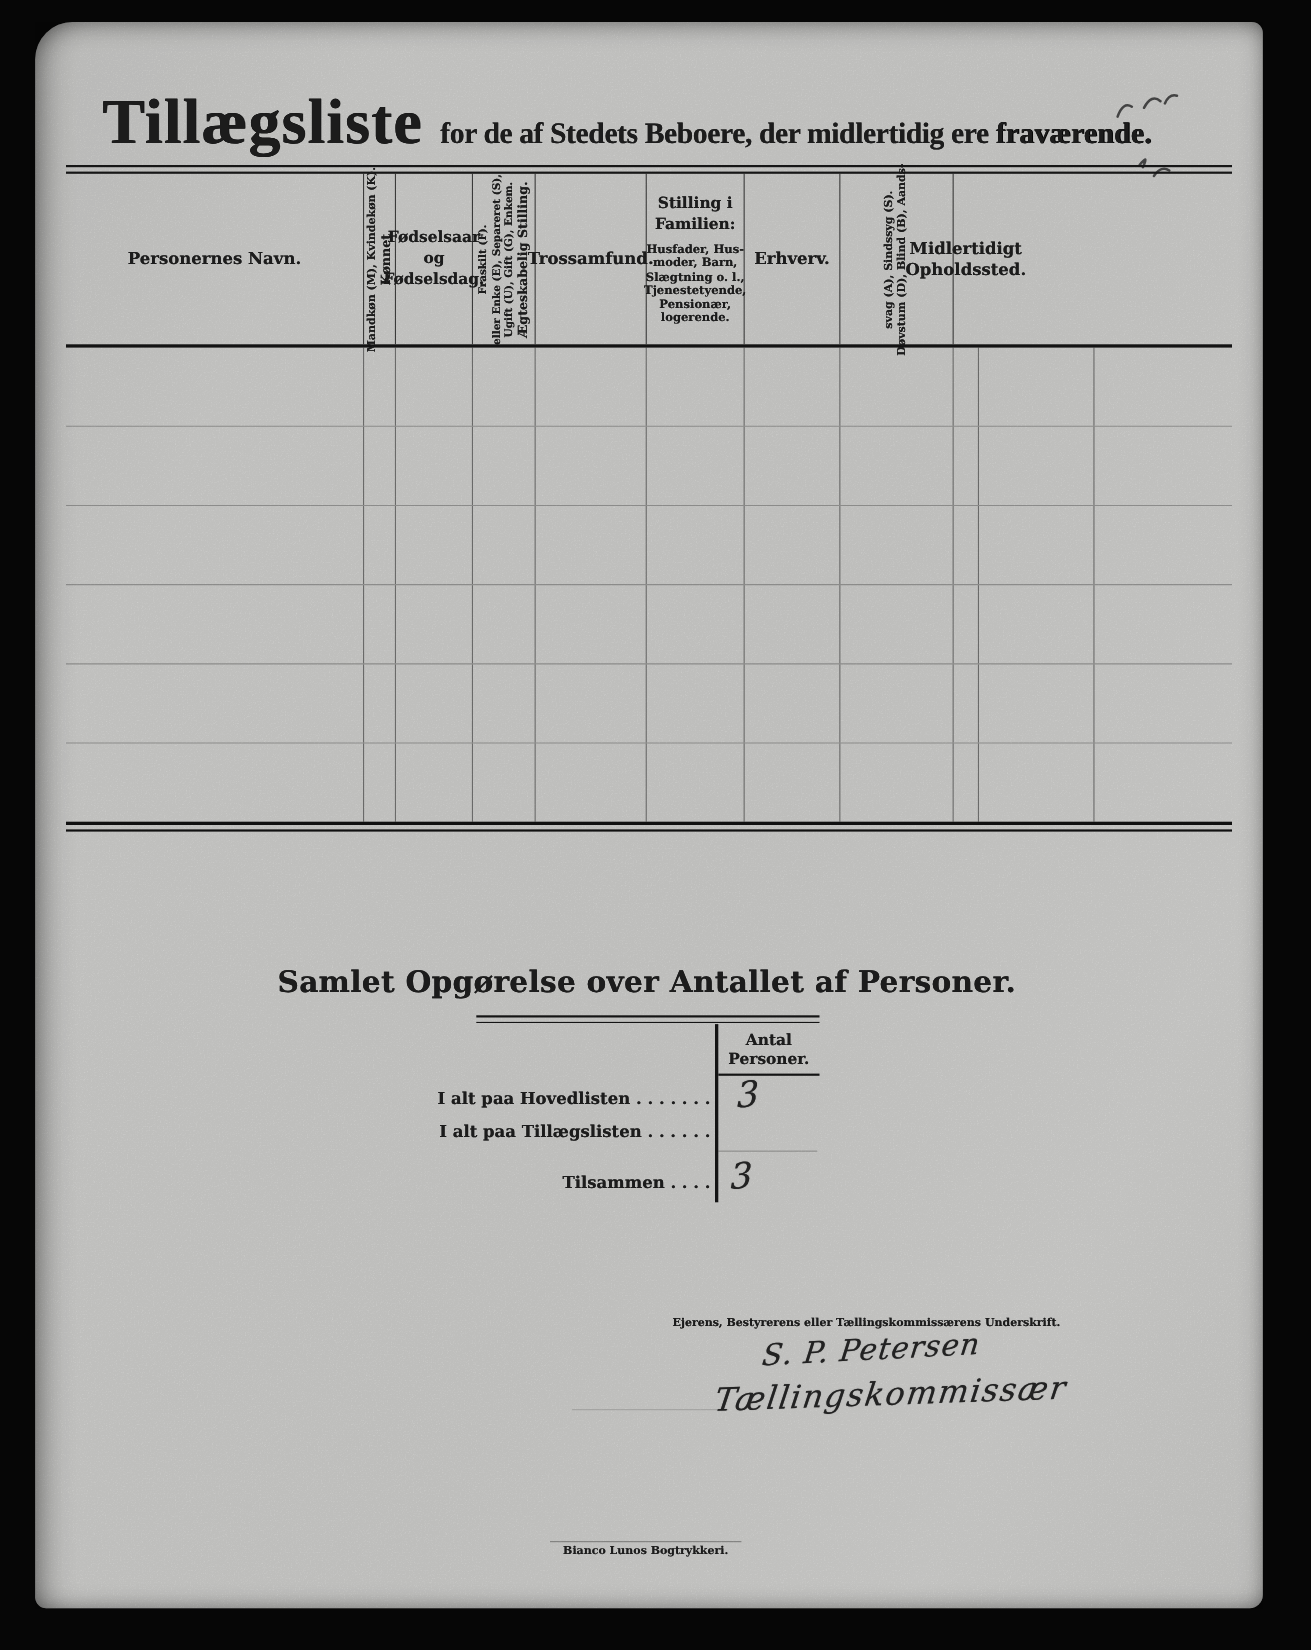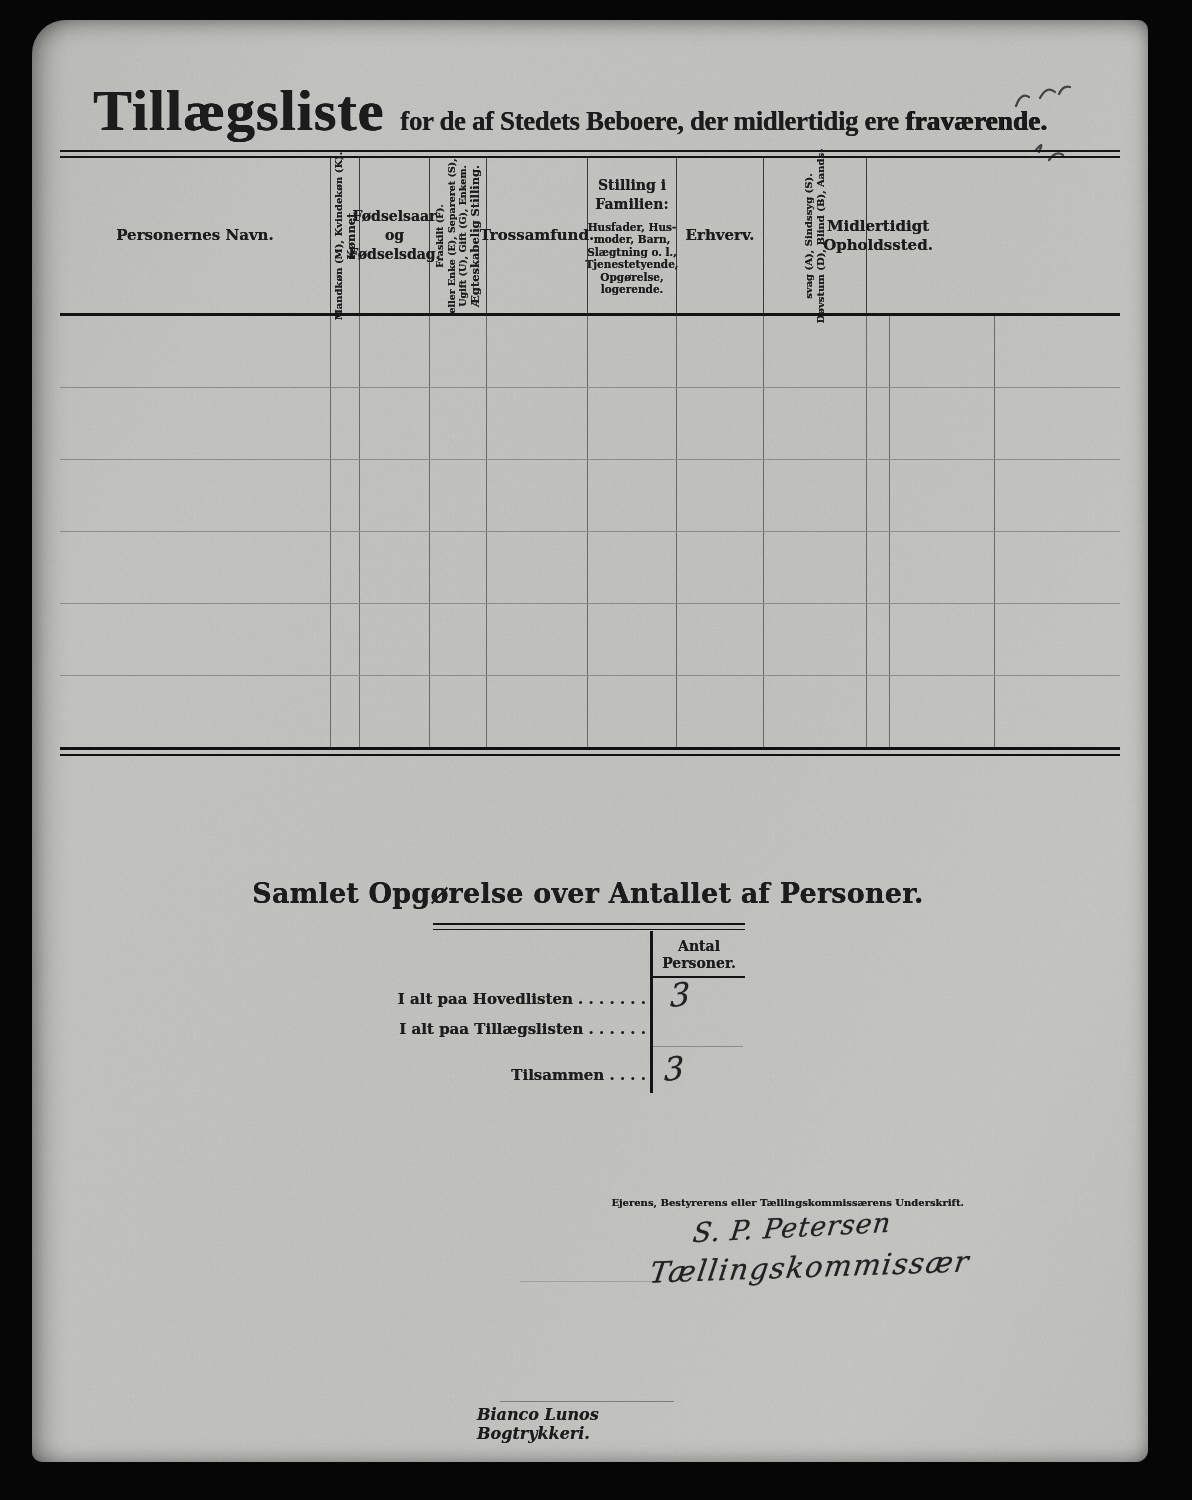--- a/index.html
+++ b/index.html
@@ -113,22 +113,22 @@
   }
   .sig-name{position:absolute;left:693px;top:1212px;font-size:27px;
     transform:rotate(-3deg) skewX(-10deg);letter-spacing:1px;}
   .sig-role{position:absolute;left:650px;top:1250px;font-size:29px;
     transform:rotate(-2deg) skewX(-10deg);letter-spacing:1.5px;}
   .sig-faint-line{position:absolute;left:520px;top:1281px;width:142px;height:1px;background:rgba(0,0,0,.16);}
 
   
   .printer-rule{position:absolute;left:500px;top:1401px;width:174px;height:1px;background:rgba(0,0,0,.35);}
   .printer{
-    position:absolute;left:477px;top:1405px;width:220px;
-    font-size:16px;font-weight:bold;text-shadow:0 0 .3px rgba(0,0,0,.6);font-style:italic;
+    position:absolute;left:477px;top:1405px;width:220px;text-align:center;
+    font-size:10px;font-weight:bold;text-shadow:0 0 .3px rgba(0,0,0,.6);
   }
 </style>
 </head>
 <body>
 
 <div class="paper"></div>
 
 <svg class="noise" width="1116" height="1442">
   <filter id="grain">
       <feTurbulence type="fractalNoise" baseFrequency="0.8" numOctaves="2" stitchTiles="stitch"></feTurbulence>
@@ -184,21 +184,21 @@
     </div>
     <div class="tc">
       <div class="hc">
         <div class="fs14">Stilling i</div>
         <div class="fs14">Familien:</div>
         <div class="sub-lines">
           <div>Husfader, Hus-</div>
           <div>moder, Barn,</div>
           <div>Slægtning o. l.,</div>
           <div>Tjenestetyende,</div>
-          <div>Opgørelse,</div>
+          <div>Pensionær,</div>
           <div>logerende.</div>
         </div>
       </div>
     </div>
     <div class="tc">
       <div class="hc fs15">Erhverv.</div>
     </div>
     <div class="tc">
       <div class="vwrap">
         <div class="vsub">Døvstum (D), Blind (B), Aands-</div>

